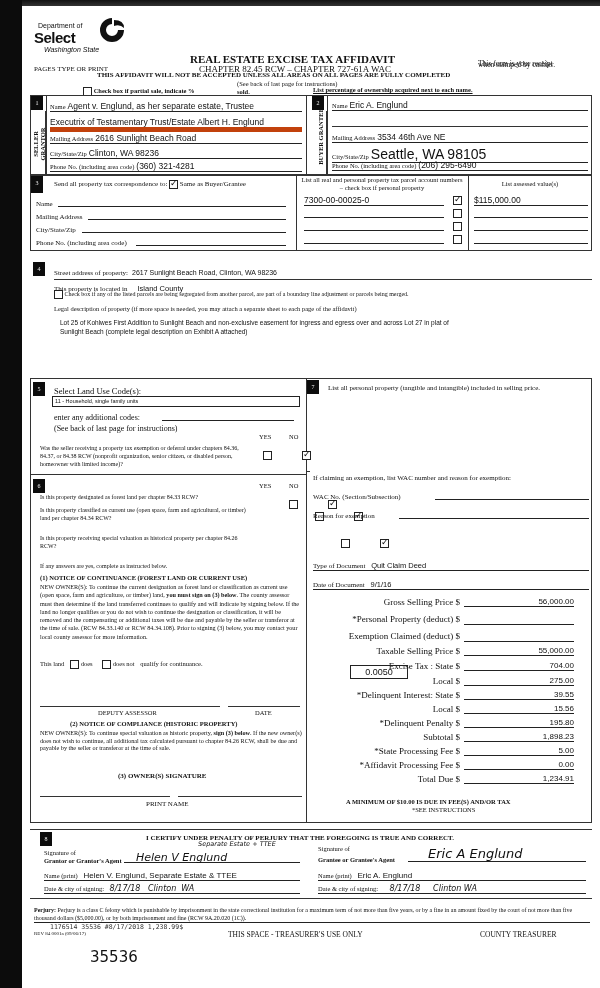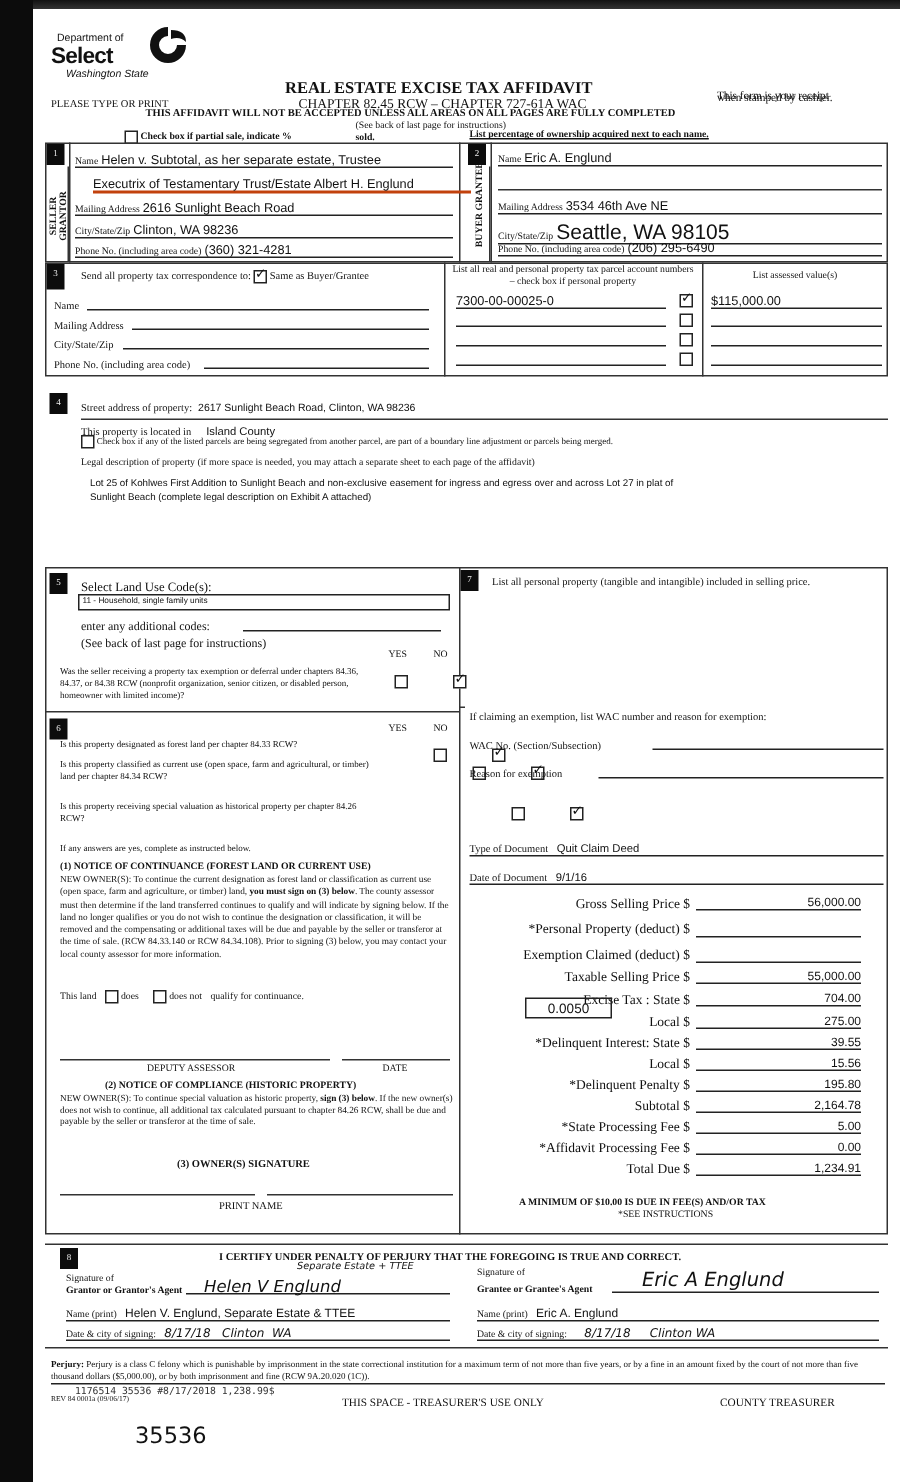--- a/index.html
+++ b/index.html
@@ -37,21 +37,21 @@
   <div class="sans" style="position:absolute;left:4px;top:8px;font-size:7px;">Department of</div>
   <div class="sans" style="position:absolute;left:0;top:15px;font-size:15px;font-weight:bold;letter-spacing:-0.5px;">Select</div>
   <div class="sans" style="position:absolute;left:10px;top:32px;font-size:7px;font-style:italic;">Washington State</div>
   <svg style="position:absolute;left:64px;top:2px;" width="28" height="26" viewBox="0 0 28 26">
     <path d="M14 2 A12 12 0 1 0 26 14 L20 14 A6 6 0 1 1 14 8 Z" fill="#111"></path>
     <path d="M16 4 Q26 4 26 12 Q22 8 16 10 Z" fill="#111"></path>
   </svg>
 </div>
 <div class="abs serif" style="left:190px;top:53px;font-size:11px;font-weight:bold;">REAL ESTATE EXCISE TAX AFFIDAVIT</div>
 <div class="abs serif" style="left:199px;top:64px;font-size:9px;">CHAPTER 82.45 RCW – CHAPTER 727-61A WAC</div>
-<div class="abs serif" style="left:34px;top:65px;font-size:7px;">PLEASE TYPE OR PRINT</div>
+<div class="abs serif" style="left:34px;top:65px;font-size:7px;">PAGES TYPE OR PRINT</div>
 <div class="abs serif" style="left:478px;top:59px;font-size:7.5px;">This form is your receipt</div>
 <div class="abs serif" style="left:478px;top:60px;font-size:7.5px;">when stamped by cashier.</div>
 <div class="abs serif" style="left:97px;top:71px;font-size:7px;font-weight:bold;">THIS AFFIDAVIT WILL NOT BE ACCEPTED UNLESS ALL AREAS ON ALL PAGES ARE FULLY COMPLETED</div>
 <div class="abs serif" style="left:237px;top:80px;font-size:6.5px;">(See back of last page for instructions)</div>
 <div class="abs serif" style="left:83px;top:87px;font-size:6.5px;font-weight:bold;">
   <span class="cb"></span>
   <span>Check box if partial sale, indicate %</span>
 </div>
 <div class="abs serif" style="left:237px;top:88px;font-size:6.5px;font-weight:bold;">sold.</div>
 <div class="abs serif" style="left:313px;top:86px;font-size:6.5px;font-weight:bold;text-decoration:underline;">List percentage of ownership acquired next to each name.</div>
@@ -60,23 +60,23 @@
 <div class="box" style="left:30px;top:95px;width:562px;height:80px;"></div>
 <div class="vline" style="left:306px;top:95px;height:80px;"></div>
 
 <div class="numbox" style="left:31px;top:96px;">1</div>
 <div class="abs" style="left:31px;top:111px;width:15px;height:63px;border-right:1px solid #333;">
   <div class="serif" style="position:absolute;left:-22px;top:26px;width:60px;font-size:6.5px;font-weight:bold;transform:rotate(-90deg);text-align:center;">SELLER GRANTOR</div>
 </div>
 <div class="vline" style="left:46px;top:95px;height:80px;"></div>
 <div class="row lbl" style="left:50px;top:101px;width:252px;border-bottom:1px solid #222;">
   <span style="font-size:6.5px;">Name</span>
-  <span class="fill" style="font-size:8.5px;">Helen v. Subtotal, as her separate estate, Trustee</span>
-</div>
-<div class="row fill" style="left:62px;top:117px;width:252px;font-size:8.5px;border-bottom:2px solid #c2410c;">Executrix of Testamentary Trust/Estate Albert H. Englund</div>
+  <span class="fill" style="font-size:8.5px;">Agent v. Englund, as her separate estate, Trustee</span>
+</div>
+<div class="row fill" style="left:50px;top:117px;width:252px;font-size:8.5px;border-bottom:5px solid #c2410c;">Executrix of Testamentary Trust/Estate Albert H. Englund</div>
 <div class="row lbl" style="left:50px;top:133px;width:252px;border-bottom:1px solid #222;">
   <span style="font-size:6.5px;">Mailing Address</span>
   <span class="fill" style="font-size:8.5px;">2616 Sunlight Beach Road</span>
 </div>
 <div class="row lbl" style="left:50px;top:148px;width:252px;border-bottom:1px solid #222;">
   <span style="font-size:6.5px;">City/State/Zip</span>
   <span class="fill" style="font-size:8.5px;">Clinton, WA 98236</span>
 </div>
 <div class="row lbl" style="left:50px;top:161px;width:252px;border-bottom:1px solid #222;">
   <span style="font-size:6.5px;">Phone No. (including area code)</span>
@@ -277,21 +277,21 @@
 <div class="money-row serif" style="top:704px;">
     <span class="ml"><span>Local</span> <span>$</span></span>
     <span class="mv">15.56</span>
   </div>
 <div class="money-row serif" style="top:718px;">
     <span class="ml"><span>*Delinquent Penalty</span> <span>$</span></span>
     <span class="mv">195.80</span>
   </div>
 <div class="money-row serif" style="top:732px;">
     <span class="ml"><span>Subtotal</span> <span>$</span></span>
-    <span class="mv">2,164.78</span>
+    <span class="mv">1,898.23</span>
   </div>
 <div class="money-row serif" style="top:746px;">
     <span class="ml"><span>*State Processing Fee</span> <span>$</span></span>
     <span class="mv">5.00</span>
   </div>
 <div class="money-row serif" style="top:760px;">
     <span class="ml"><span>*Affidavit Processing Fee</span> <span>$</span></span>
     <span class="mv">0.00</span>
   </div>
 <div class="money-row serif" style="top:774px;">

